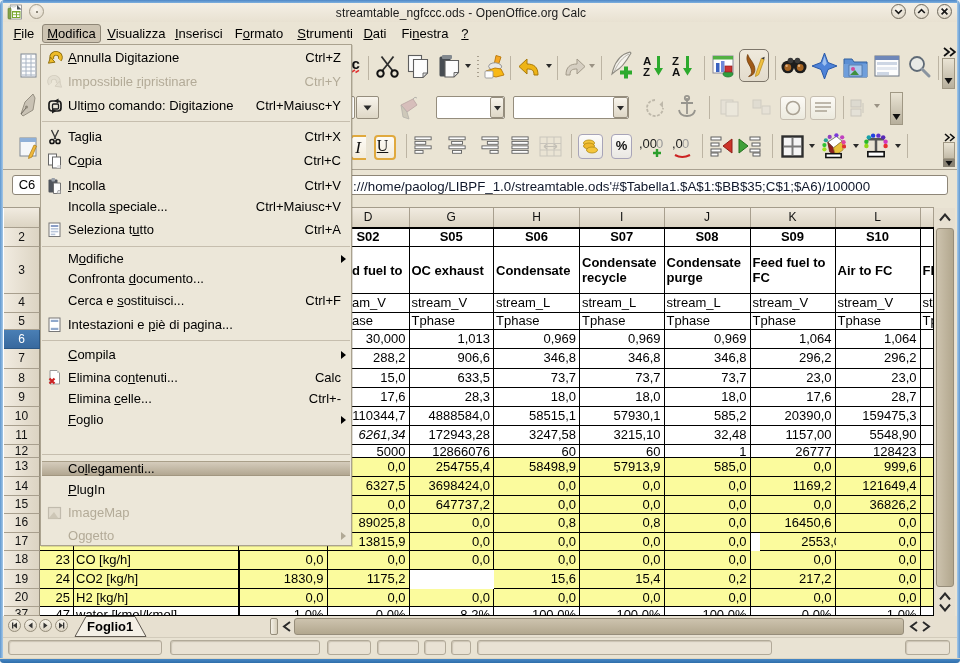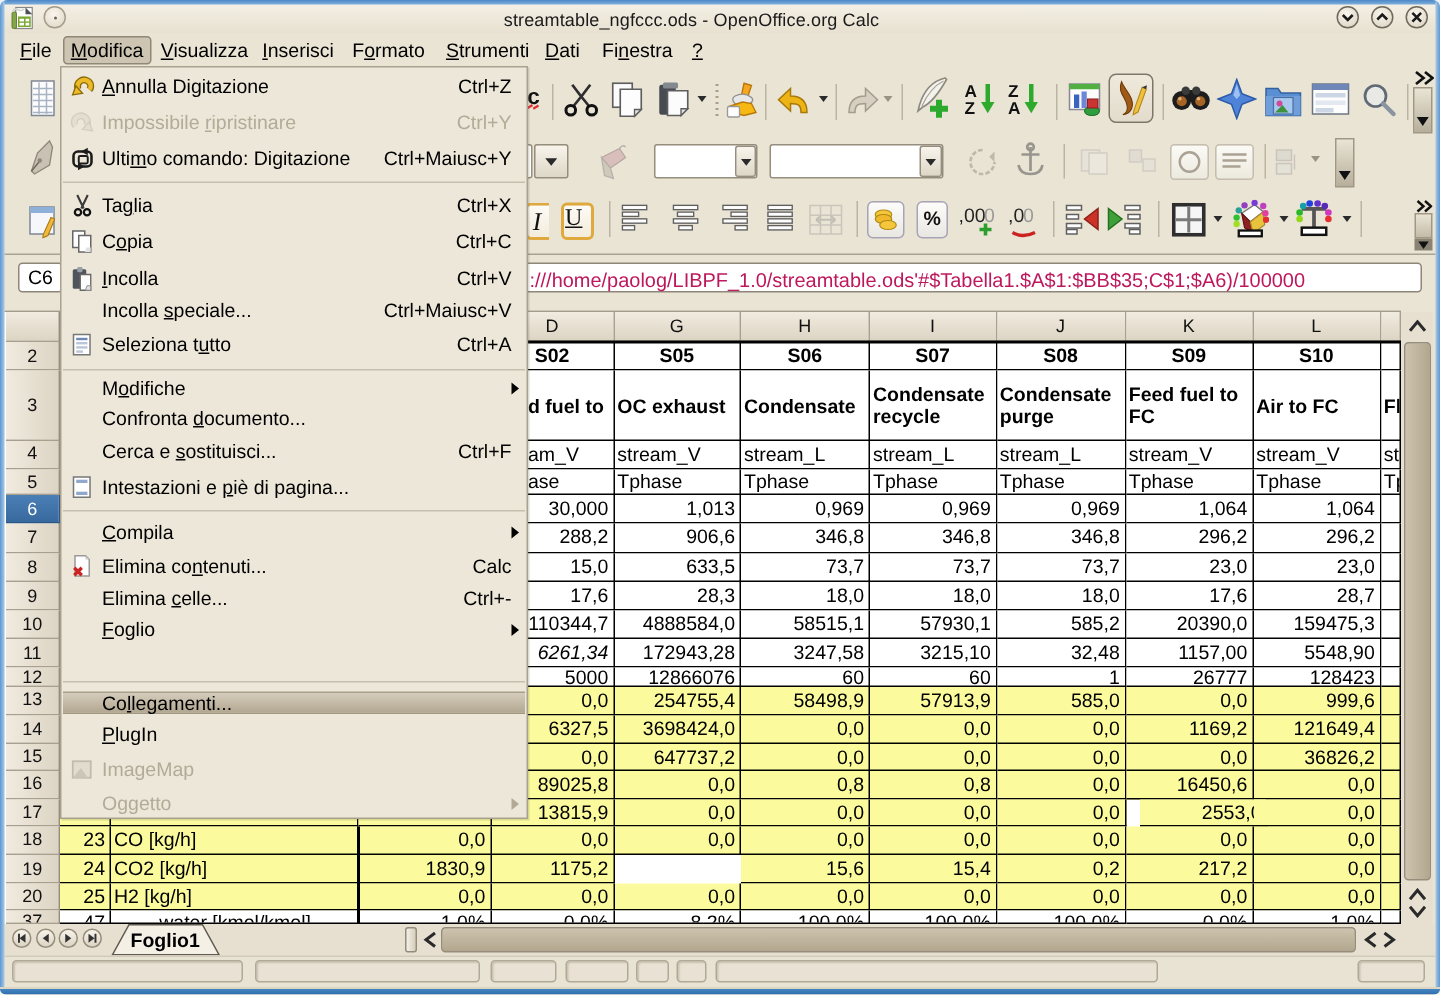--- a/index.html
+++ b/index.html
@@ -416,21 +416,21 @@
       <path d="M1 1 L5 4.5 L1 8 M6 1 L10 4.5 L6 8" stroke="#111" stroke-width="1.6" fill="none"></path>
     </svg>
 <div class="abs" style="left:943px;top:142px;width:12px;height:17px;background:linear-gradient(#eae4d4,#c3bba8);border:1px solid #a09884"></div>
 <div class="abs" style="left:943px;top:159px;width:12px;height:8px;background:#8a8374"></div>
 <svg class="ticon" style="left:945px;top:160px" width="8" height="7" viewBox="0 0 8 7">
       <path d="M0.5 1 L4 6 L7.5 1 Z" fill="#111"></path>
     </svg>
 <div id="fbar"></div>
 <div class="field" style="left:12px;top:175px;width:30px;height:20px;font-size:13px;text-align:center;line-height:18px">C6</div>
 <div class="field" style="left:48px;top:175px;width:900px;height:20px"></div>
-<div class="abs" style="left:353px;top:179px;font-size:13.3px;letter-spacing:0px;color:#be185d;white-space:nowrap;z-index:5">:///home/paolog/LIBPF_1.0/streamtable.ods'#$Tabella1.$A$1:$BB$35;C$1;$A6)/100000</div>
+<div class="abs" style="left:353px;top:179px;font-size:13.3px;letter-spacing:0px;color:#0f172a;white-space:nowrap;z-index:5">:///home/paolog/LIBPF_1.0/streamtable.ods'#$Tabella1.$A$1:$BB$35;C$1;$A6)/100000</div>
 <div id="grid"></div>
 <div class="hdrRow" style="left:4px;top:208px;width:36px;height:19.5px;background:linear-gradient(#f1ebe0,#dcd4c3);"></div>
 <div class="hdr" style="left:40px;top:208px;width:34px;height:19.5px;">A</div>
 <div class="hdr" style="left:74px;top:208px;width:164.5px;height:19.5px;">B</div>
 <div class="hdr" style="left:238.5px;top:208px;width:89.0px;height:19.5px;">C</div>
 <div class="hdr" style="left:327.5px;top:208px;width:82.0px;height:19.5px;">D</div>
 <div class="hdr" style="left:409.5px;top:208px;width:84.5px;height:19.5px;">G</div>
 <div class="hdr" style="left:494px;top:208px;width:86px;height:19.5px;">H</div>
 <div class="hdr" style="left:580px;top:208px;width:84.5px;height:19.5px;">I</div>
 <div class="hdr" style="left:664.5px;top:208px;width:86.0px;height:19.5px;">J</div>
@@ -660,21 +660,21 @@
 <div class="cell num yel" style="left:238.5px;top:588.5px;width:89.0px;height:18.5px;line-height:17.5px;">0,0</div>
 <div class="cell num yel" style="left:327.5px;top:588.5px;width:82.0px;height:18.5px;line-height:17.5px;">0,0</div>
 <div class="cell num yel" style="left:409.5px;top:588.5px;width:84.5px;height:18.5px;line-height:17.5px;">0,0</div>
 <div class="cell num yel" style="left:494px;top:588.5px;width:86px;height:18.5px;line-height:17.5px;">0,0</div>
 <div class="cell num yel" style="left:580px;top:588.5px;width:84.5px;height:18.5px;line-height:17.5px;">0,0</div>
 <div class="cell num yel" style="left:664.5px;top:588.5px;width:86.0px;height:18.5px;line-height:17.5px;">0,0</div>
 <div class="cell num yel" style="left:750.5px;top:588.5px;width:85.0px;height:18.5px;line-height:17.5px;">0,0</div>
 <div class="cell num yel" style="left:835.5px;top:588.5px;width:85.0px;height:18.5px;line-height:17.5px;">0,0</div>
 <div class="cell yel" style="left:920.5px;top:588.5px;width:13.5px;height:18.5px;line-height:17.5px;"></div>
 <div class="cell num" style="left:40px;top:607px;width:34px;height:9px;line-height:15px;">47</div>
-<div class="cell txt" style="left:74px;top:607px;width:164.5px;height:9px;line-height:15px;text-align:center;">water [kmol/kmol]</div>
+<div class="cell txt" style="left:74px;top:607px;width:164.5px;height:9px;line-height:15px;">water [kmol/kmol]</div>
 <div class="cell num" style="left:238.5px;top:607px;width:89.0px;height:9px;line-height:15px;">1,0%</div>
 <div class="cell num" style="left:327.5px;top:607px;width:82.0px;height:9px;line-height:15px;">0,0%</div>
 <div class="cell num" style="left:409.5px;top:607px;width:84.5px;height:9px;line-height:15px;">8,2%</div>
 <div class="cell num" style="left:494px;top:607px;width:86px;height:9px;line-height:15px;">100,0%</div>
 <div class="cell num" style="left:580px;top:607px;width:84.5px;height:9px;line-height:15px;">100,0%</div>
 <div class="cell num" style="left:664.5px;top:607px;width:86.0px;height:9px;line-height:15px;">100,0%</div>
 <div class="cell num" style="left:750.5px;top:607px;width:85.0px;height:9px;line-height:15px;">0,0%</div>
 <div class="cell num" style="left:835.5px;top:607px;width:85.0px;height:9px;line-height:15px;">1,0%</div>
 <div class="cell" style="left:920.5px;top:607px;width:13.5px;height:9px;line-height:8px;"></div>
 <div class="abs" style="left:237.5px;top:551px;width:2px;height:65px;background:#000;z-index:6"></div>

